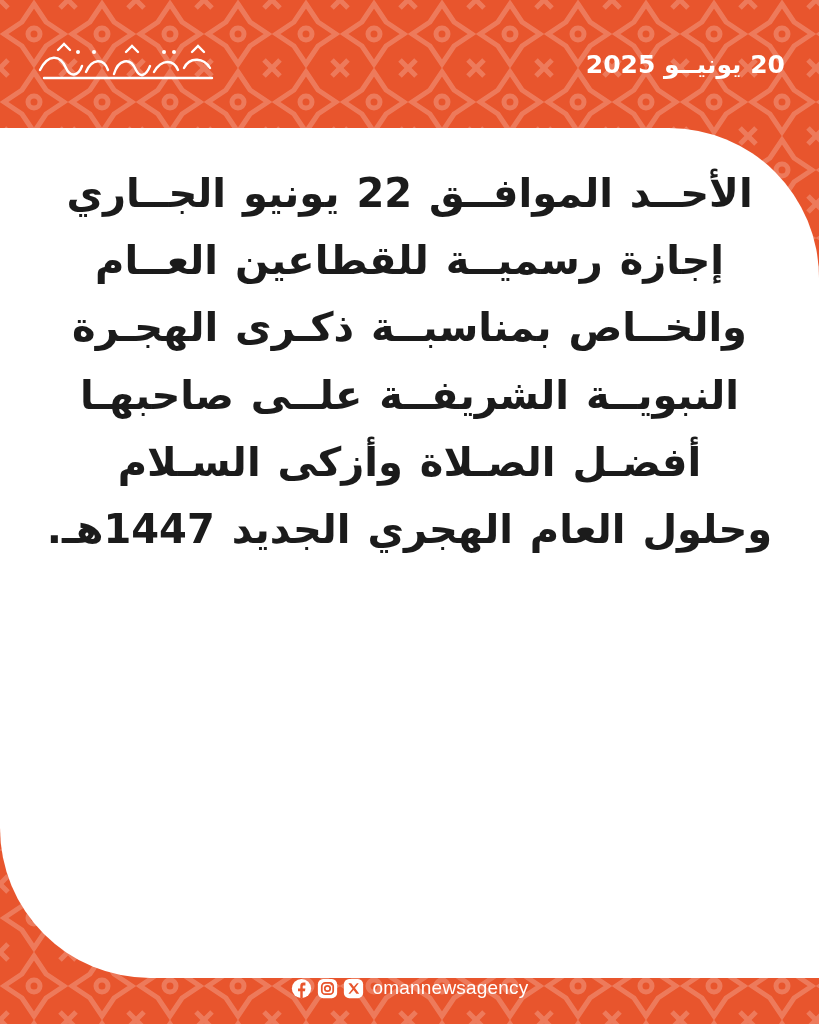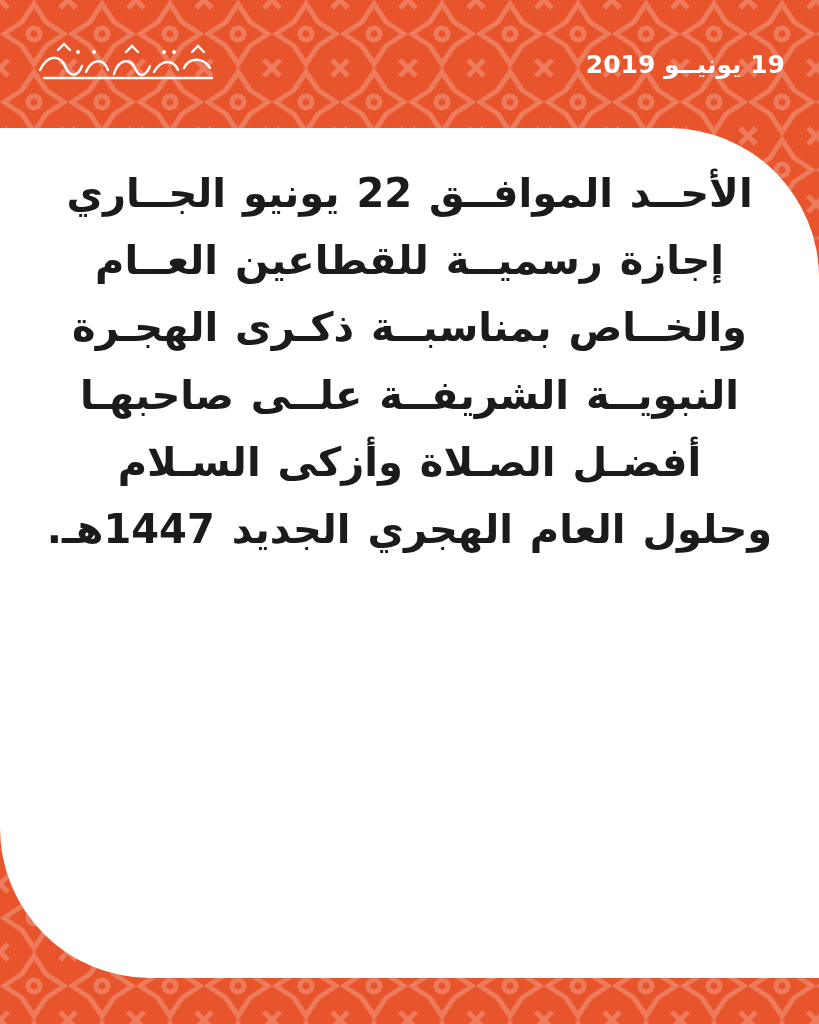--- a/index.html
+++ b/index.html
@@ -138,21 +138,21 @@
           <path d="M34 4 L46 22 L64 34 L46 46 L34 64 L22 46 L4 34 L22 22 Z"></path>
           <circle cx="34" cy="34" r="6"></circle>
           <path d="M0 0 L8 8 M68 0 L60 8 M0 68 L8 60 M68 68 L60 60"></path>
         </g>
       </pattern>
     </defs>
     <rect x="0" y="0" width="819" height="1024" fill="url(#tile)"></rect>
   </svg>
 
   <div class="header">
-    <div class="header-date">19 يونيــو 2019</div>
+    <div class="header-date">20 يونيــو 2025</div>
 
     <div class="brand-logo">
       <svg width="190" height="48" viewBox="0 0 190 48" aria-hidden="true">
         <g fill="none" stroke="#ffffff" stroke-width="2.4" stroke-linecap="round">
           <path d="M6 30 C14 14, 26 14, 32 28 C36 37, 44 37, 48 26"></path>
           <path d="M52 32 C58 18, 70 18, 74 30"></path>
           <path d="M80 34 C84 20, 96 16, 102 30 C106 38, 112 36, 116 26"></path>
           <path d="M120 32 C128 18, 140 20, 144 30"></path>
           <path d="M150 28 C156 16, 170 18, 176 28"></path>
           <path d="M10 38 L178 38"></path>
@@ -167,14 +167,39 @@
           <circle cx="140" cy="12" r="2"></circle>
         </g>
       </svg>
     </div>
   </div>
 
   <div class="sheet"></div>
 
   <div class="body-text">الأحــد الموافــق 22 يونيو الجــاري إجازة رسميــة للقطاعين العــام والخــاص بمناسبــة ذكـرى الهجـرة النبويــة الشريفــة علــى صاحبهـا أفضـل الصـلاة وأزكى السـلام وحلول العام الهجري الجديد 1447هـ.</div>
 
+  <div class="footer">
+    <div class="social-icons">
+      <span>
+        <svg width="21" height="21" viewBox="0 0 24 24" aria-hidden="true">
+          <circle cx="12" cy="12" r="11" fill="#ffffff"></circle>
+          <path d="M13.4 23v-8h2.6l.4-3h-3v-1.8c0-.9.3-1.5 1.6-1.5h1.5V5.1c-.3 0-1.2-.1-2.2-.1-2.2 0-3.7 1.3-3.7 3.8V12H8v3h2.6v8z" fill="#e8552d"></path>
+        </svg>
+      </span>
+      <span>
+        <svg width="21" height="21" viewBox="0 0 24 24" aria-hidden="true">
+          <rect x="1" y="1" width="22" height="22" rx="6" fill="#ffffff"></rect>
+          <rect x="5.5" y="5.5" width="13" height="13" rx="4" fill="none" stroke="#e8552d" stroke-width="2"></rect>
+          <circle cx="12" cy="12" r="3.1" fill="none" stroke="#e8552d" stroke-width="2"></circle>
+          <circle cx="16.6" cy="7.4" r="1.2" fill="#e8552d"></circle>
+        </svg>
+      </span>
+      <span>
+        <svg width="21" height="21" viewBox="0 0 24 24" aria-hidden="true">
+          <rect x="1" y="1" width="22" height="22" rx="6" fill="#ffffff"></rect>
+          <path d="M6.2 6h3.2l3 4.1L15.9 6h2.1l-4.3 5.4L18.5 18h-3.2l-3.2-4.4L8.3 18H6.2l4.6-5.8z" fill="#e8552d"></path>
+        </svg>
+      </span>
+    </div>
+    <div class="handle">omannewsagency</div>
+  </div>
 
 </div>
 
 </body></html>

